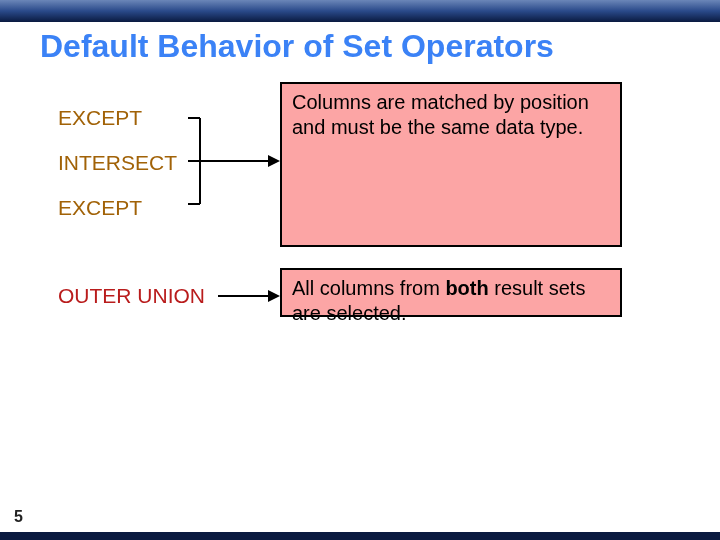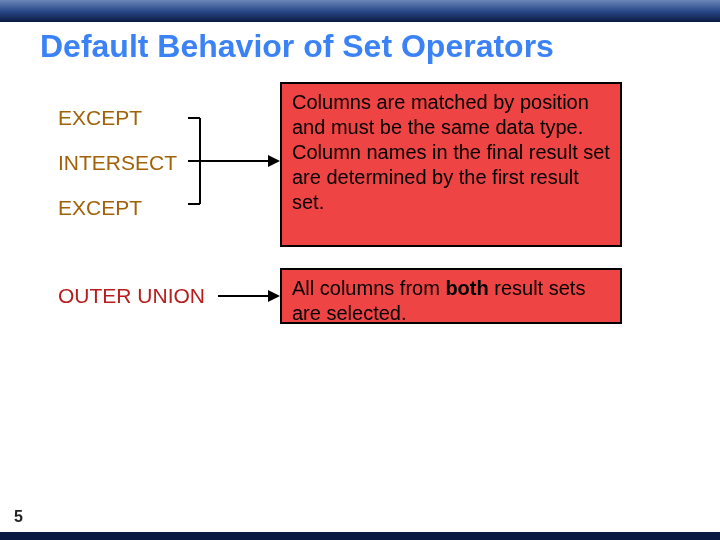--- a/index.html
+++ b/index.html
@@ -50,38 +50,38 @@
   .operators div { margin-bottom: 22px; }
   .outer-union {
     position: absolute;
     left: 58px;
     top: 284px;
     font-size: 21px;
     color: #b91c1c;
   }
   .box {
     position: absolute;
-    background: #ef4444;
+    background: #fca5a5;
     border: 2px solid #000;
     font-size: 20px;
     color: #000;
     padding: 6px 10px;
     line-height: 1.25;
   }
   .box1 {
     left: 280px;
     top: 82px;
     width: 342px;
     height: 165px;
   }
   .box2 {
     left: 280px;
     top: 268px;
     width: 342px;
-    height: 56px;
+    height: 49px;
   }
   svg.diagram {
     position: absolute;
     top: 0; left: 0;
     width: 720px; height: 540px;
     pointer-events: none;
   }
 </style>
 </head>
 <body>
@@ -93,21 +93,20 @@
 <div class="operators">
   <div>EXCEPT</div>
   <div>INTERSECT</div>
   <div>EXCEPT</div>
 </div>
 
 <div class="outer-union">OUTER UNION</div>
 
 <div class="box box1">
   <span>Columns are matched by position and must be the same data type.</span><br>
-  <span>Column names in the final result set are determined by the first result set.</span>
 </div>
 
 <div class="box box2">
   <span>All</span><span> columns from </span><b>both</b><span> result sets are selected.</span>
 </div>
 
 <svg class="diagram" viewBox="0 0 720 540">
 
   <g stroke="#000" stroke-width="2" fill="none">
     <line x1="188" y1="118" x2="200" y2="118"></line>

